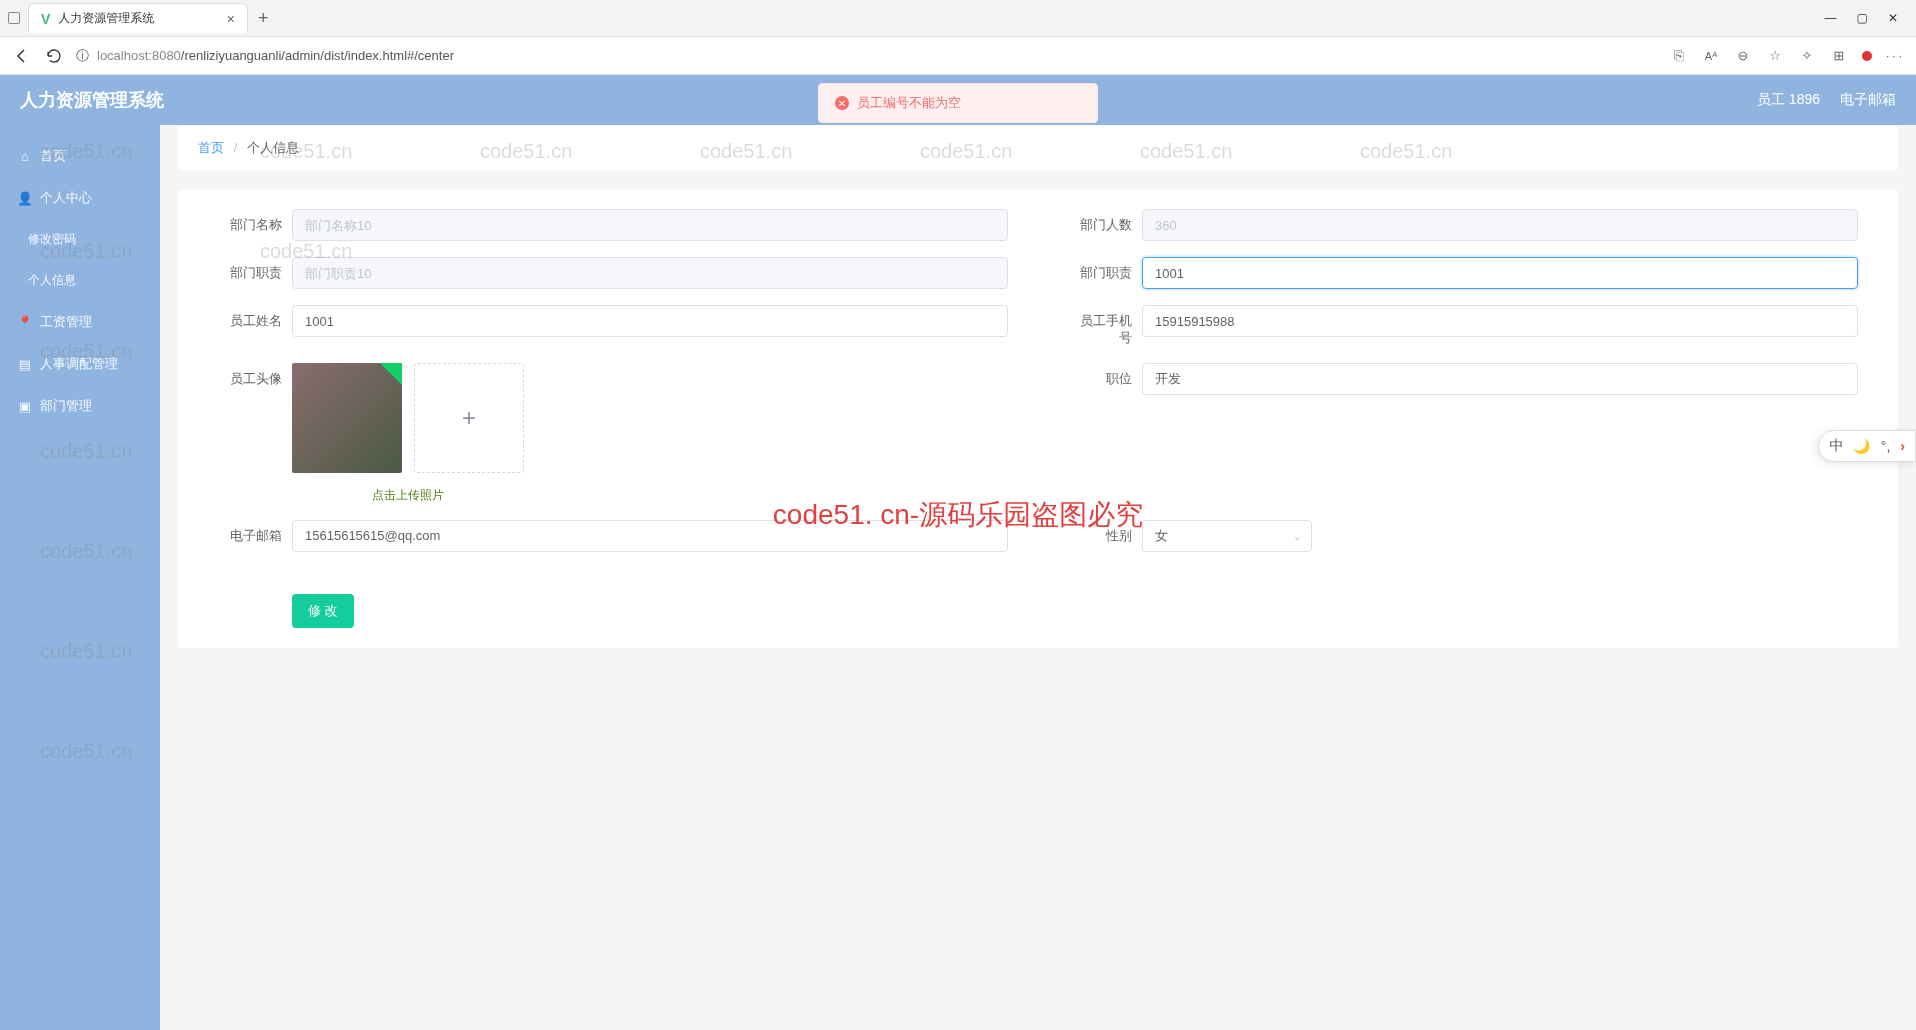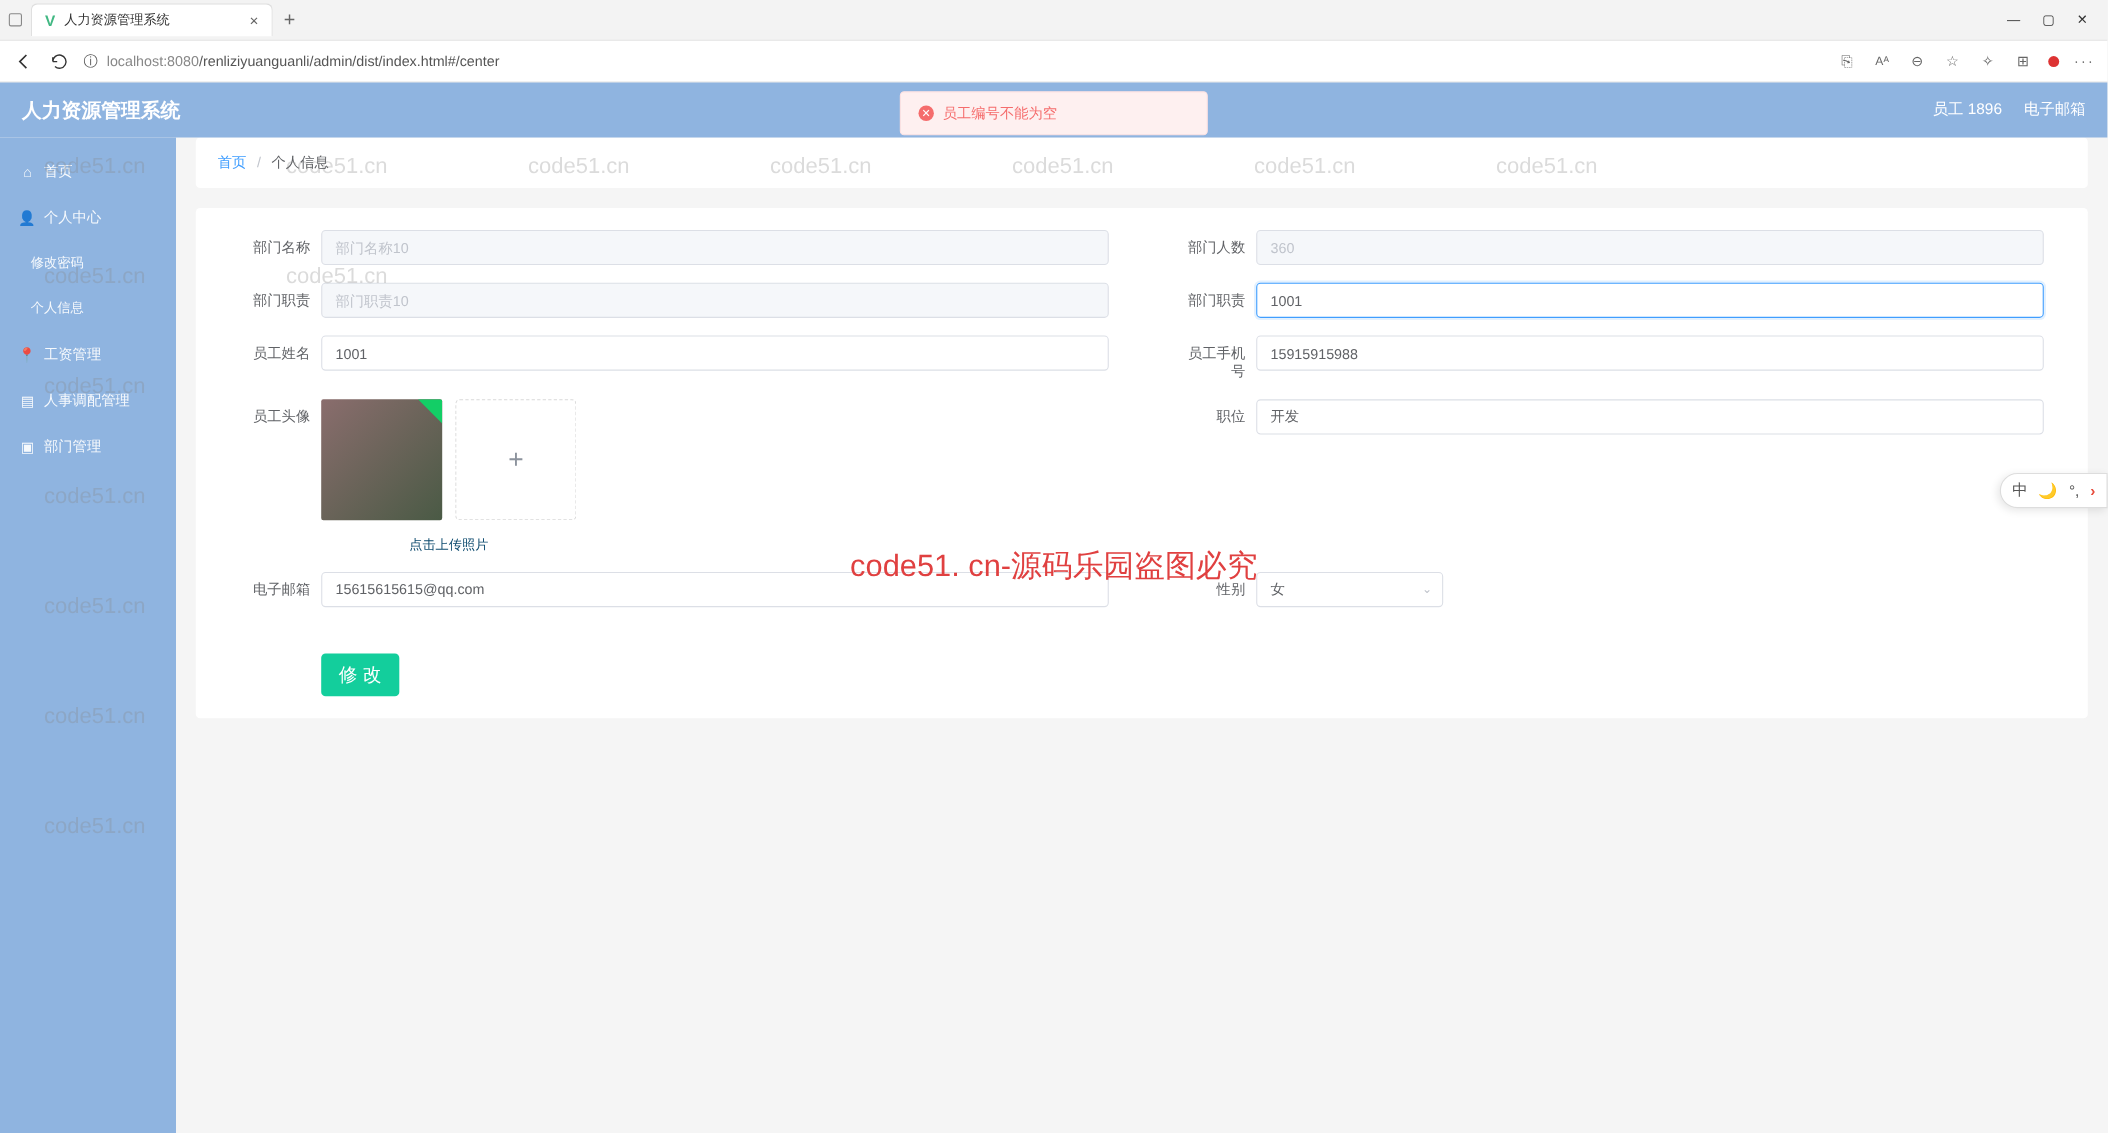--- a/index.html
+++ b/index.html
@@ -50,27 +50,27 @@
 .form-input.highlight{border-color:#409eff;box-shadow:0 0 0 2px rgba(64,158,255,.15)}
 .form-input::placeholder{color:#c0c4cc}
 .row-full{grid-column:1/-1}
 
 .avatar-row{display:flex;gap:10px}
 .avatar-col{display:flex;flex-direction:column;gap:14px}
 .avatar-boxes{display:flex;gap:12px}
 .avatar-img{width:110px;height:110px;background:linear-gradient(135deg,#8a6d6d 0%,#4a5a45 100%);border-radius:2px;position:relative;overflow:hidden}
 .avatar-check{position:absolute;top:0;right:0;width:0;height:0;border-style:solid;border-width:0 22px 22px 0;border-color:transparent #13ce66 transparent transparent}
 .avatar-upload{width:110px;height:110px;border:1px dashed #d9d9d9;border-radius:4px;display:flex;align-items:center;justify-content:center;font-size:24px;color:#8c939d;cursor:pointer}
-.upload-tip{font-size:12px;color:#0c4a6e;text-align:center}
+.upload-tip{font-size:12px;color:#4d7c0f;text-align:center}
 
 .select-wrap{position:relative;width:170px}
 .select-input{width:100%;height:32px;border:1px solid #dcdfe6;border-radius:4px;padding:0 28px 0 12px;font-size:13px;color:#606266;background:#fff;cursor:pointer}
 .select-arrow{position:absolute;right:10px;top:50%;transform:translateY(-50%);color:#c0c4cc;font-size:11px;pointer-events:none}
 
-.btn-submit{background:#13ce9c;color:#fff;border:none;border-radius:4px;padding:8px 16px;font-size:17px;cursor:pointer;margin-left:74px;margin-top:10px}
+.btn-submit{background:#13ce9c;color:#fff;border:none;border-radius:4px;padding:8px 16px;font-size:13px;cursor:pointer;margin-left:74px;margin-top:10px}
 
 .watermark{position:fixed;top:50%;left:50%;transform:translate(-50%,-50%);font-size:28px;color:#e04040;pointer-events:none;z-index:100;white-space:nowrap;font-weight:400}
 .wm-grid{position:fixed;inset:0;pointer-events:none;z-index:50;opacity:.3}
 .wm-item{position:absolute;color:#888;font-size:20px}
 
 .ime-panel{position:fixed;right:0;top:430px;background:#fff;border:1px solid #ddd;border-radius:16px 0 0 16px;padding:6px 10px;display:flex;gap:10px;align-items:center;font-size:14px;color:#555;box-shadow:-2px 2px 8px rgba(0,0,0,.1)}
 .ime-panel .chev{color:#e74c3c;font-weight:bold}
 </style>
 </head>
 <body>

